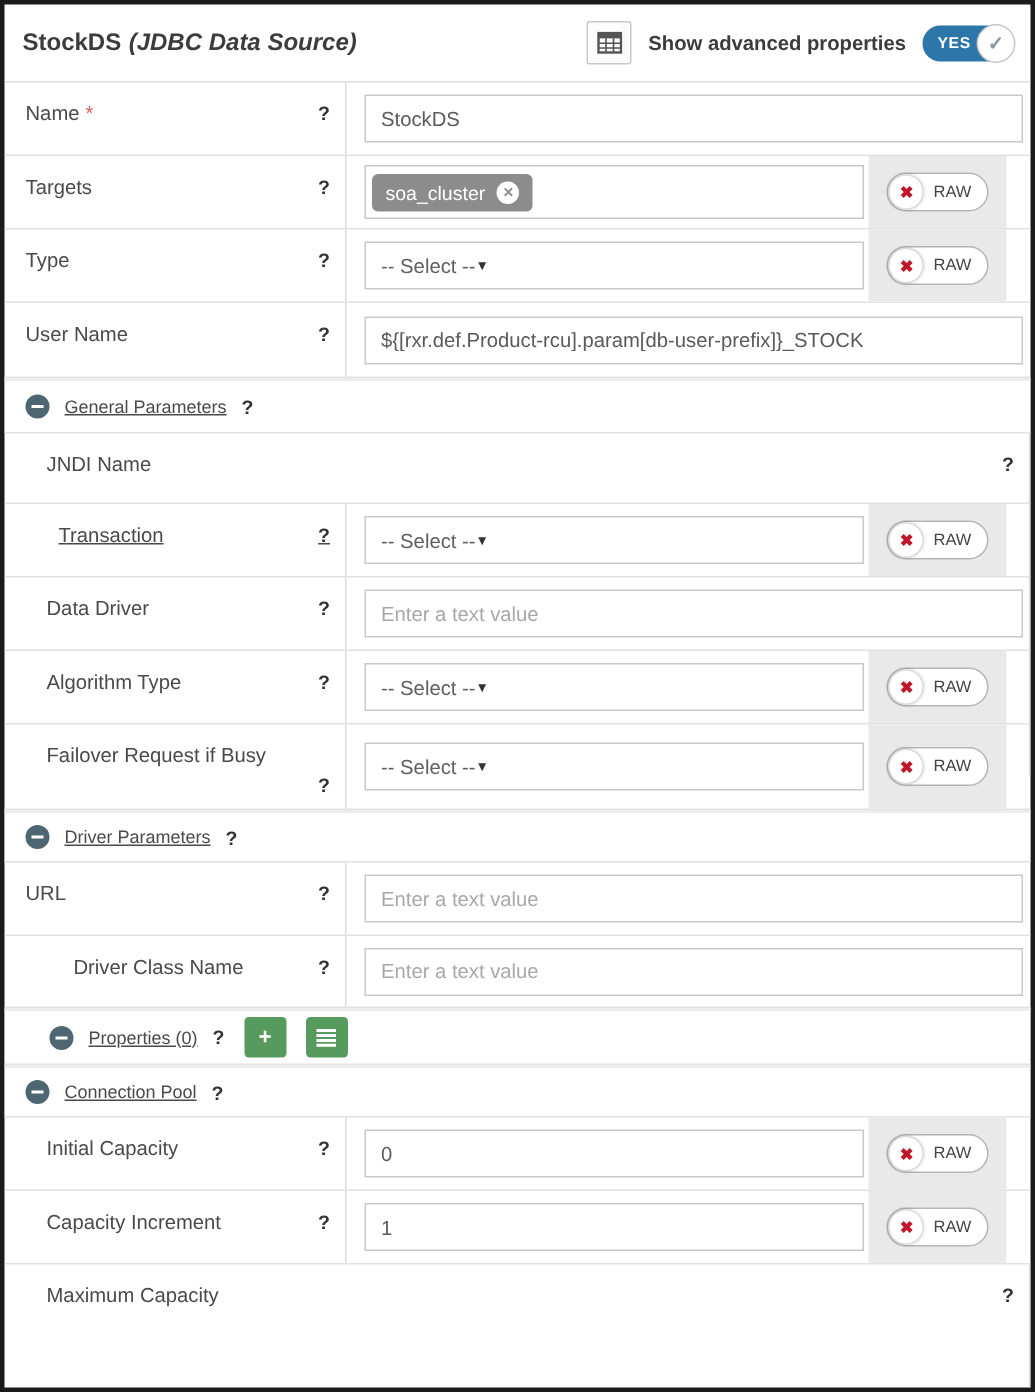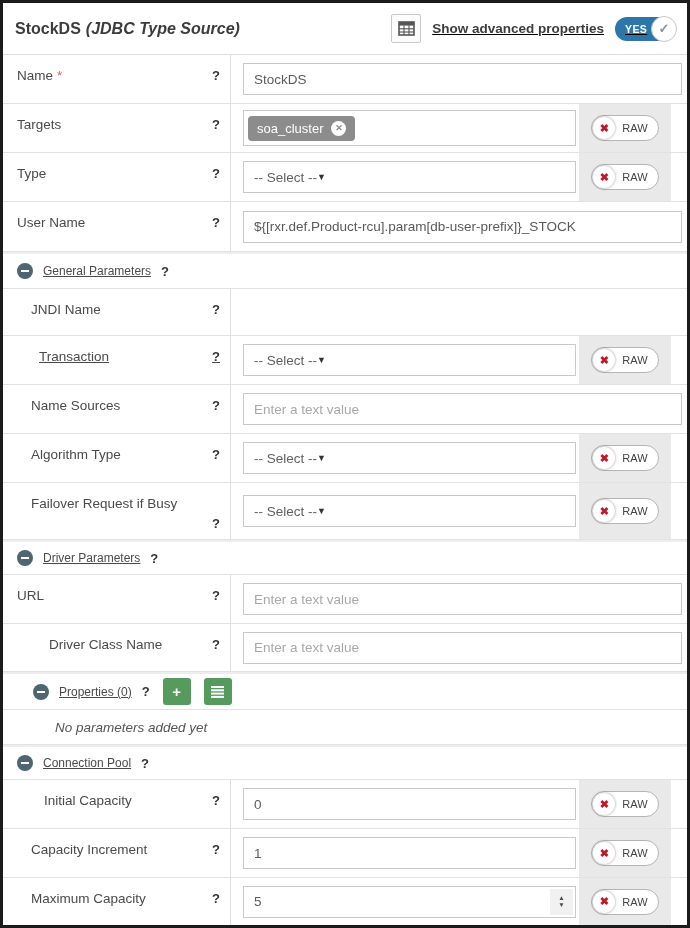--- a/index.html
+++ b/index.html
@@ -8,40 +8,40 @@
     width: 690px; height: 928px; border: 3px solid #1b1b1b;
     background: #fff; overflow: hidden;
   }
   
   .header {
     height: 52px; display: flex; align-items: center; justify-content: space-between;
     padding: 0 12px; border-bottom: 1px solid #ddd;
   }
   .title { font-size: 16px; font-weight: bold; color: #3c3c3c; }
   .title .subtitle { font-style: italic; margin-left: 5px; }
-  .header-right { display: flex; align-items: center; gap: 11px; text-decoration: underline; }
+  .header-right { display: flex; align-items: center; gap: 11px; }
   .grid-btn {
     width: 30px; height: 29px; border: 1px solid #c9c9c9; background: #fcfcfc;
     border-radius: 2px; display: flex; align-items: center; justify-content: center; cursor: pointer;
   }
   .adv-label { font-weight: bold; font-size: 13.5px; color: #3c3c3c; }
   .toggle {
     width: 60px; height: 24px; border-radius: 13px; background: #2d76a9;
     position: relative; display: flex; align-items: center; cursor: pointer;
   }
   .toggle .txt { color: #fff; font-size: 10.5px; font-weight: bold; margin-left: 10px; letter-spacing: .4px; }
   .toggle .knob {
     position: absolute; right: -2px; top: -1px; width: 26px; height: 26px;
     background: #fff; border: 1px solid #c6c6c6; border-radius: 50%;
     display: flex; align-items: center; justify-content: center;
     color: #8796a2; font-size: 13px; font-weight: bold;
   }
   
   .row { display: flex; border-bottom: 1px solid #e2e2e2; height: 49px; }
-  .h47 { height: 47px; } .h48 { height: 48px; } .h50 { height: 50px; } .h57 { height: 57px; }
+  .h47 { height: 47px; flex-direction: column; } .h48 { height: 48px; } .h50 { height: 50px; } .h57 { height: 57px; }
   .label-cell {
     flex: 0 0 228px; border-right: 1px solid #ddd; padding: 13px 10px 0 14px;
     display: flex; justify-content: space-between; align-items: flex-start;
     font-size: 13.5px; color: #4a4a4a;
   }
   .label-cell.stacked { flex-direction: column; justify-content: flex-start; align-items: stretch; }
   .label-cell.stacked .help { align-self: flex-end; margin-top: 5px; }
   .help { font-weight: bold; color: #333; font-size: 13px; cursor: pointer; }
   .req { color: #e25d5d; margin-left: 4px; }
   .field-cell { flex: 1; display: flex; align-items: center; padding: 0 5px 0 12px; }
@@ -116,21 +116,21 @@
     padding-left: 52px; font-style: italic; color: #555; font-size: 13.5px;
   }
 </style>
 </head>
 <body>
 
 <div class="page">
 
   <div class="header">
     <div class="title">
-      <span>StockDS</span><span class="subtitle">(JDBC Type Source)</span>
+      <span>StockDS</span><span class="subtitle">(JDBC Data Source)</span>
     </div>
     <div class="header-right">
       <div class="grid-btn">
         <svg width="17" height="15" viewBox="0 0 17 15">
           <rect x="1" y="1" width="15" height="13" fill="none" stroke="#555" stroke-width="1.6"></rect>
           <rect x="1" y="1" width="15" height="3.6" fill="#555"></rect>
           <line x1="6" y1="4.5" x2="6" y2="14" stroke="#555" stroke-width="1.1"></line>
           <line x1="11" y1="4.5" x2="11" y2="14" stroke="#555" stroke-width="1.1"></line>
           <line x1="1" y1="7.8" x2="16" y2="7.8" stroke="#555" stroke-width="1.1"></line>
           <line x1="1" y1="11" x2="16" y2="11" stroke="#555" stroke-width="1.1"></line>
@@ -233,21 +233,21 @@
         <div class="raw-pill">
           <span class="raw-x">✖</span>
           <span class="raw-txt">RAW</span>
         </div>
       </div>
     </div>
   </div>
 
   <div class="row">
     <div class="label-cell" style="padding-left:28px;">
-      <span class="lbl">Name Sources</span>
+      <span class="lbl">Data Driver</span>
       <span class="help">?</span>
     </div>
     <div class="field-cell">
       <input class="text-input" placeholder="Enter a text value" style="">
     </div>
   </div>
 
   <div class="row">
     <div class="label-cell" style="padding-left:28px;">
       <span class="lbl">Algorithm Type</span>
@@ -326,34 +326,31 @@
     <button class="green-btn">
       <svg width="15" height="13" viewBox="0 0 15 13">
         <line x1="1" y1="2" x2="14" y2="2" stroke="#fff" stroke-width="2"></line>
         <line x1="1" y1="5.3" x2="14" y2="5.3" stroke="#fff" stroke-width="2"></line>
         <line x1="1" y1="8.6" x2="14" y2="8.6" stroke="#fff" stroke-width="2"></line>
         <line x1="1" y1="11.9" x2="14" y2="11.9" stroke="#fff" stroke-width="2"></line>
       </svg>
     </button>
   </div>
 
-  <div class="note-row">
-    <span>No parameters added yet</span>
-  </div>
 
   <div class="section sec35">
     <span class="minus-circle">
         <i></i>
       </span>
     <span class="sec-label">Connection Pool</span>
     <span class="help">?</span>
   </div>
 
   <div class="row">
-    <div class="label-cell" style="padding-left:41px;gap:28px;">
+    <div class="label-cell" style="padding-left:28px;gap:28px;">
       <span class="lbl">Initial Capacity</span>
       <span class="help">?</span>
     </div>
     <div class="field-cell with-raw">
       <input class="text-input" value="0" style="">
       <div class="raw-panel">
         <div class="raw-pill">
           <span class="raw-x">✖</span>
           <span class="raw-txt">RAW</span>
         </div>

